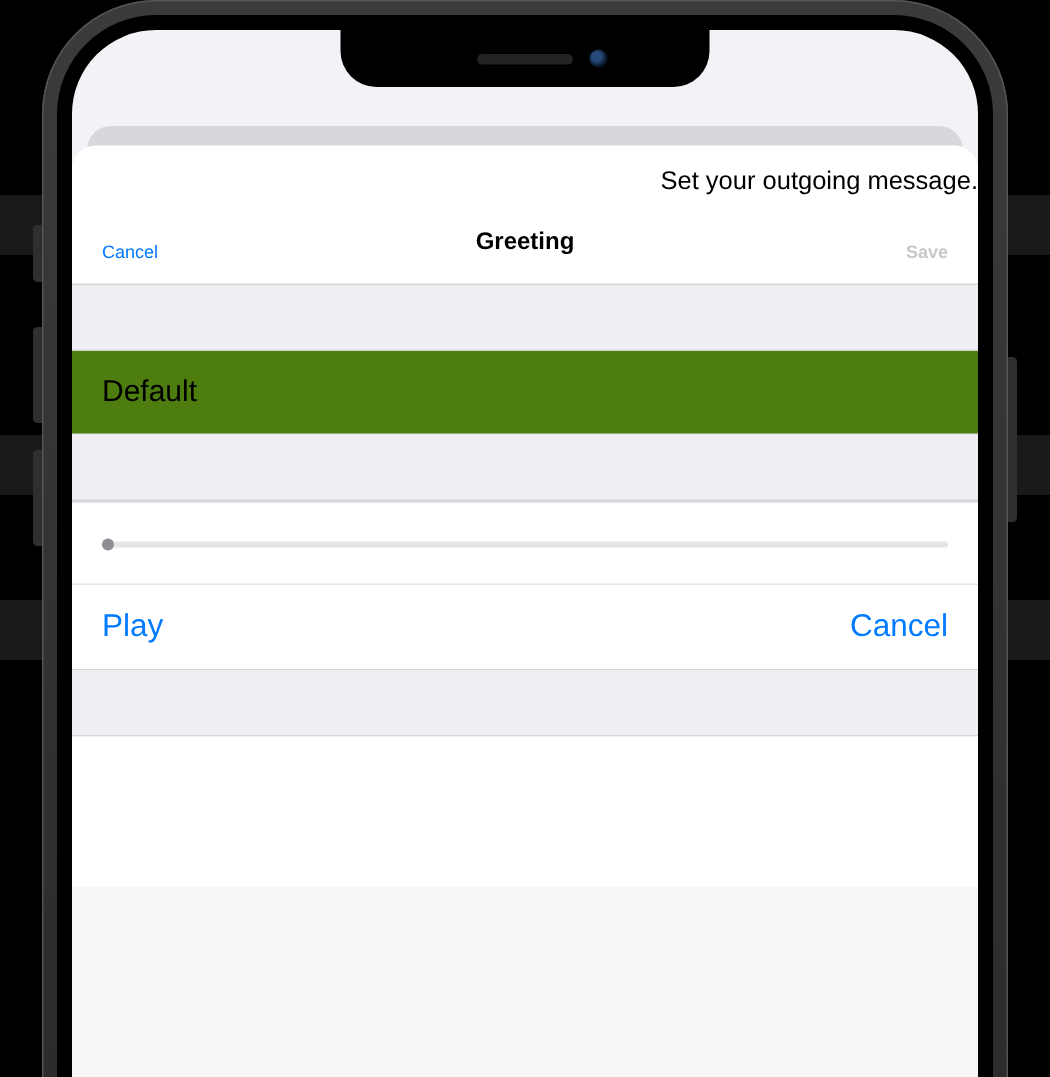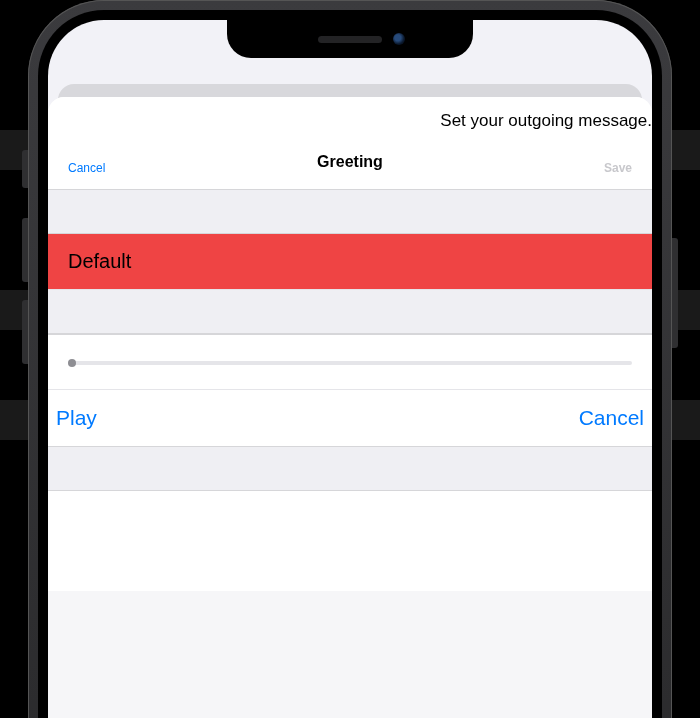--- a/index.html
+++ b/index.html
@@ -128,21 +128,21 @@
     .nav-left, .nav-right { font-size: 12px; width: 90px; margin-top: 12px; }
     .nav-left { color: #007aff; text-align: left; }
     .nav-right { color: #c8c8cc; text-align: right; font-weight: bold; }
     .nav-title { font-size: 16px; font-weight: 700; color: #000; }
 
     .group-gap { height: 44px; background: #efeff3; border-bottom: 1px solid #d6d6d9; }
 
     .row {
       display: flex; align-items: center; justify-content: space-between;
       padding: 16px 20px;
-      background: #ef4444;
+      background: #4d7c0f;
       font-size: 20px;
       color: #000;
       border-bottom: 1px solid #e5e5e9;
     }
     .row:last-of-type { border-bottom: 1px solid #d6d6d9; }
     .row .label {}
     .check { color: #007aff; font-size: 24px; font-weight: 600; display:inline-flex; }
 
     .progress-wrap {
       background: #fff;
@@ -160,21 +160,21 @@
       position: absolute; left: 0; top: 50%;
       width: 8px; height: 8px;
       background: #8e8e93;
       border-radius: 50%;
       transform: translate(0,-50%);
     }
 
     .action-row {
       display: flex; align-items: center; justify-content: space-between;
       background: #fff;
-      padding: 16px 8px;
+      padding: 16px 20px;
       font-size: 21px;
       border-bottom: 1px solid #d6d6d9;
     }
     .action-row .act { color: #007aff; }
 
     .tail-gap { height: 44px; background: #efeff3; border-bottom: 1px solid #d6d6d9; }
     .tail-white { background:#fff; height: 100px; }
   </style>
 </head>
 <body>

